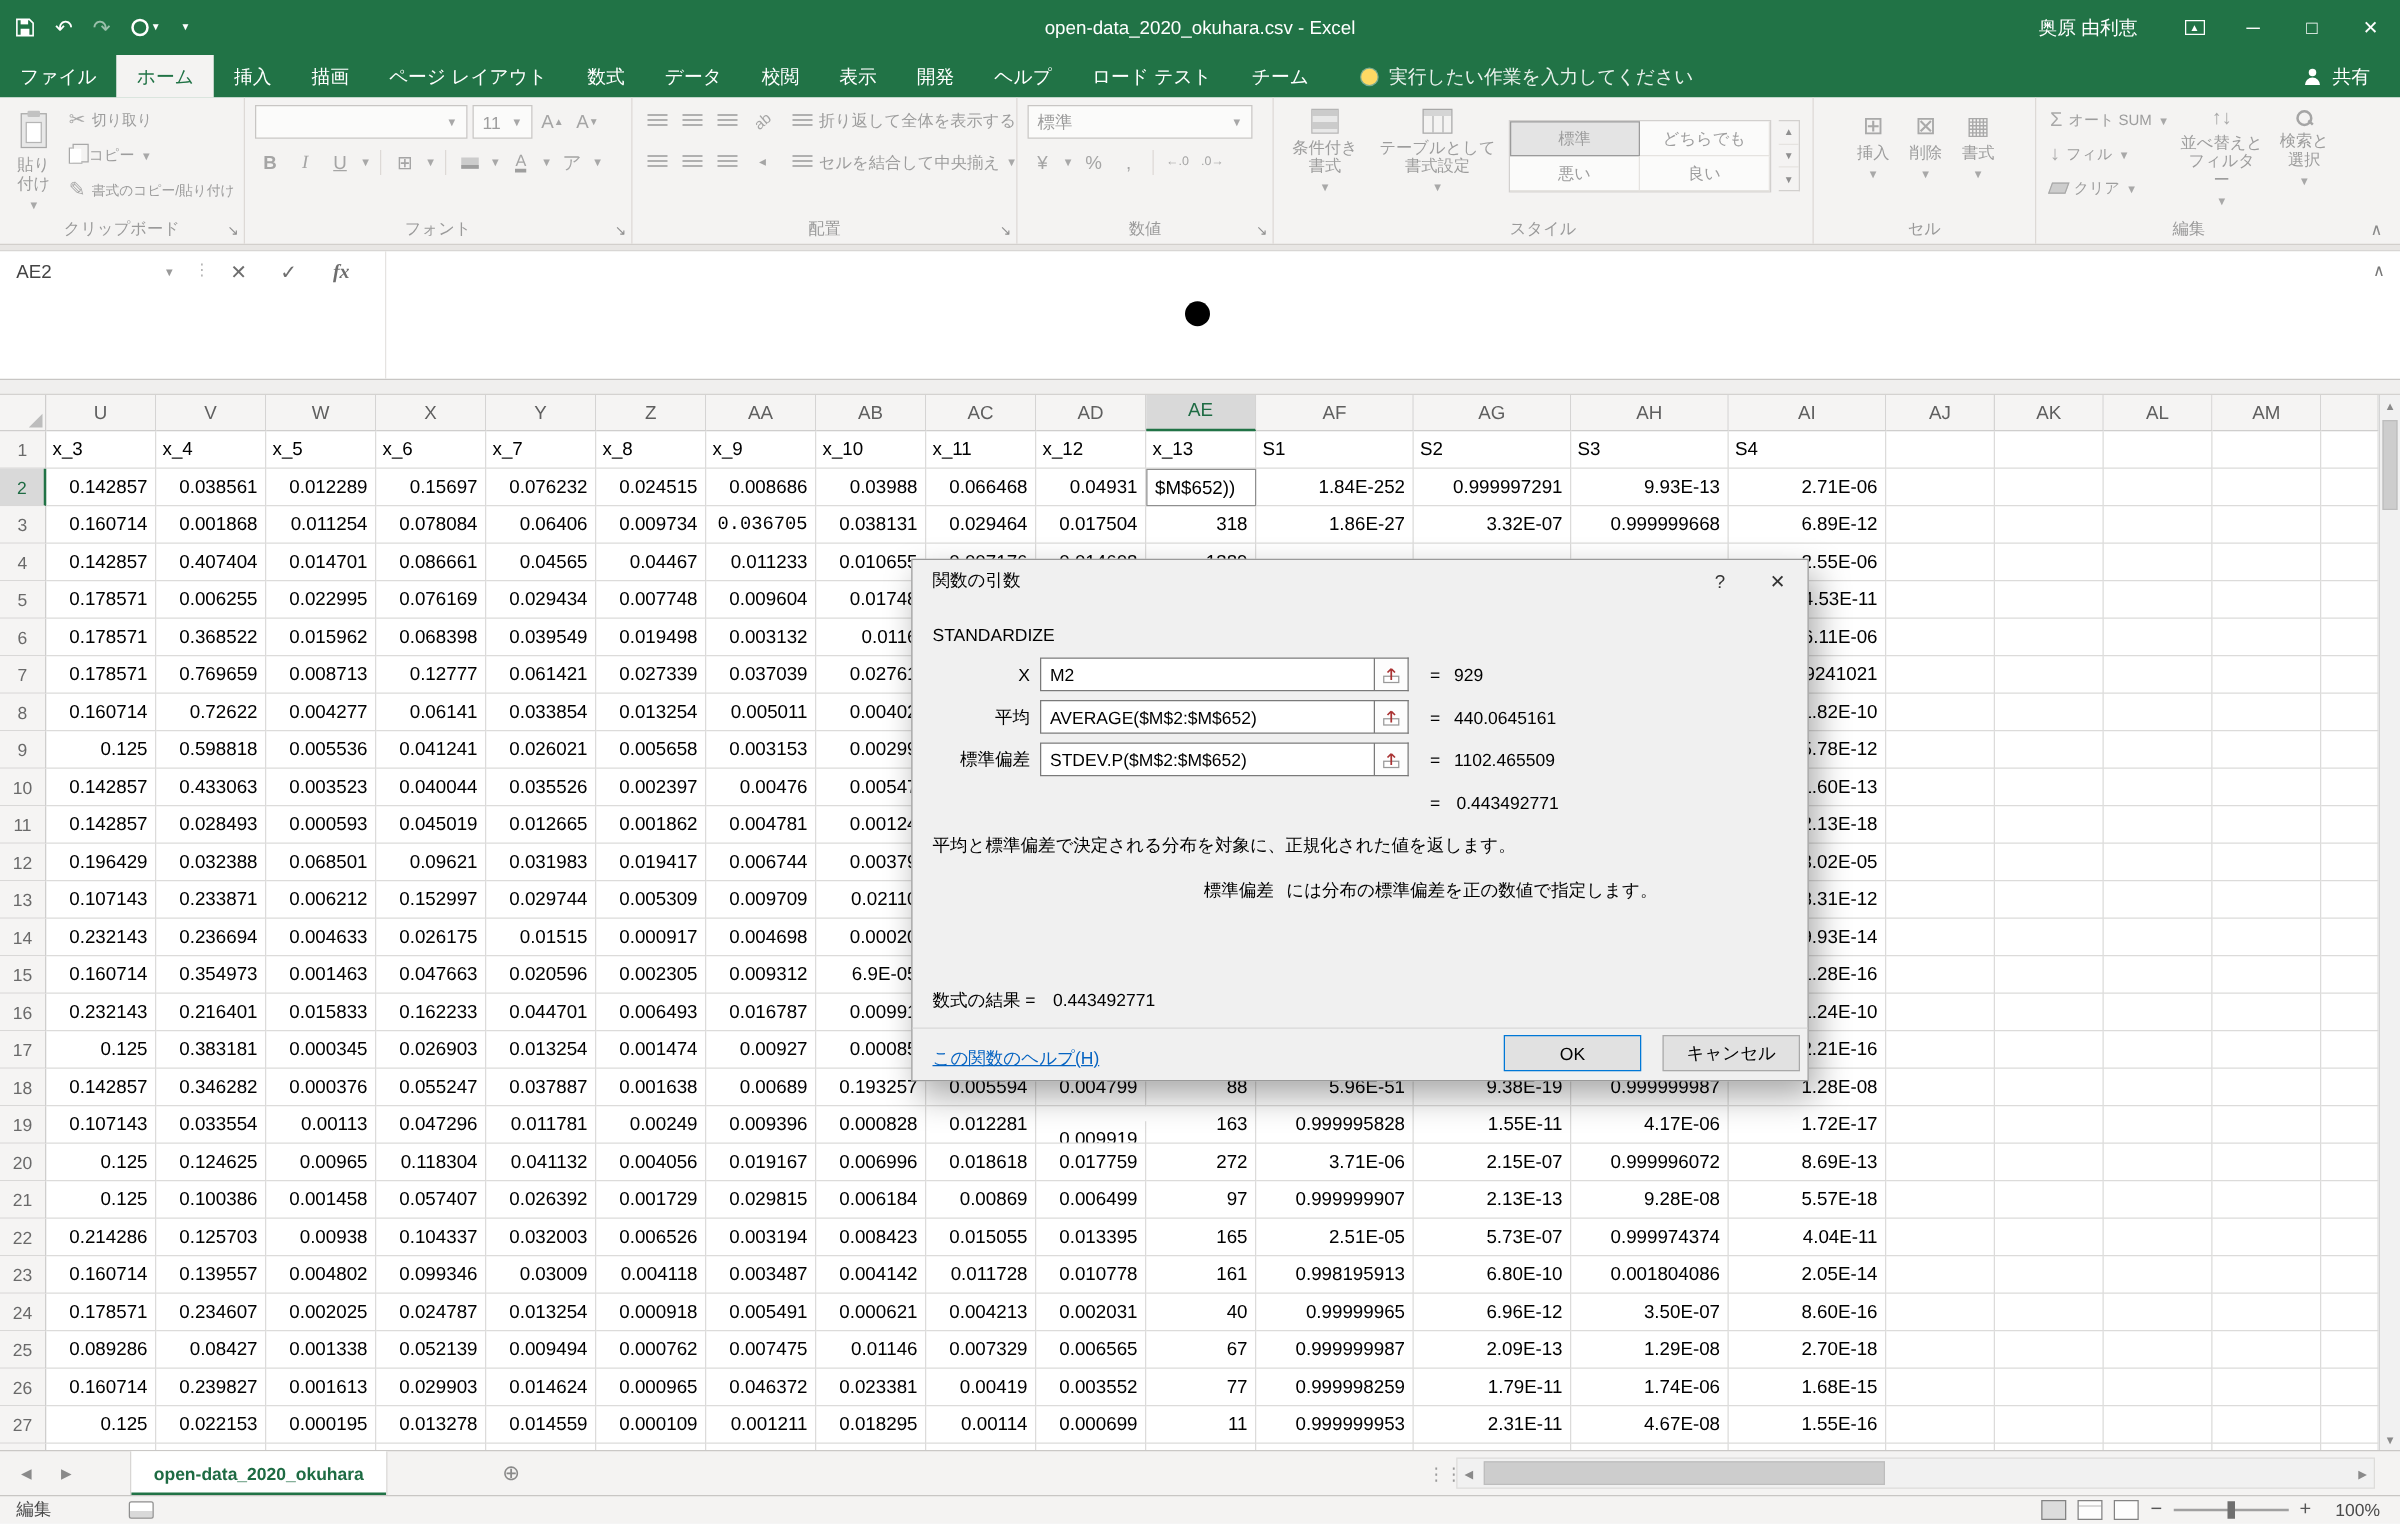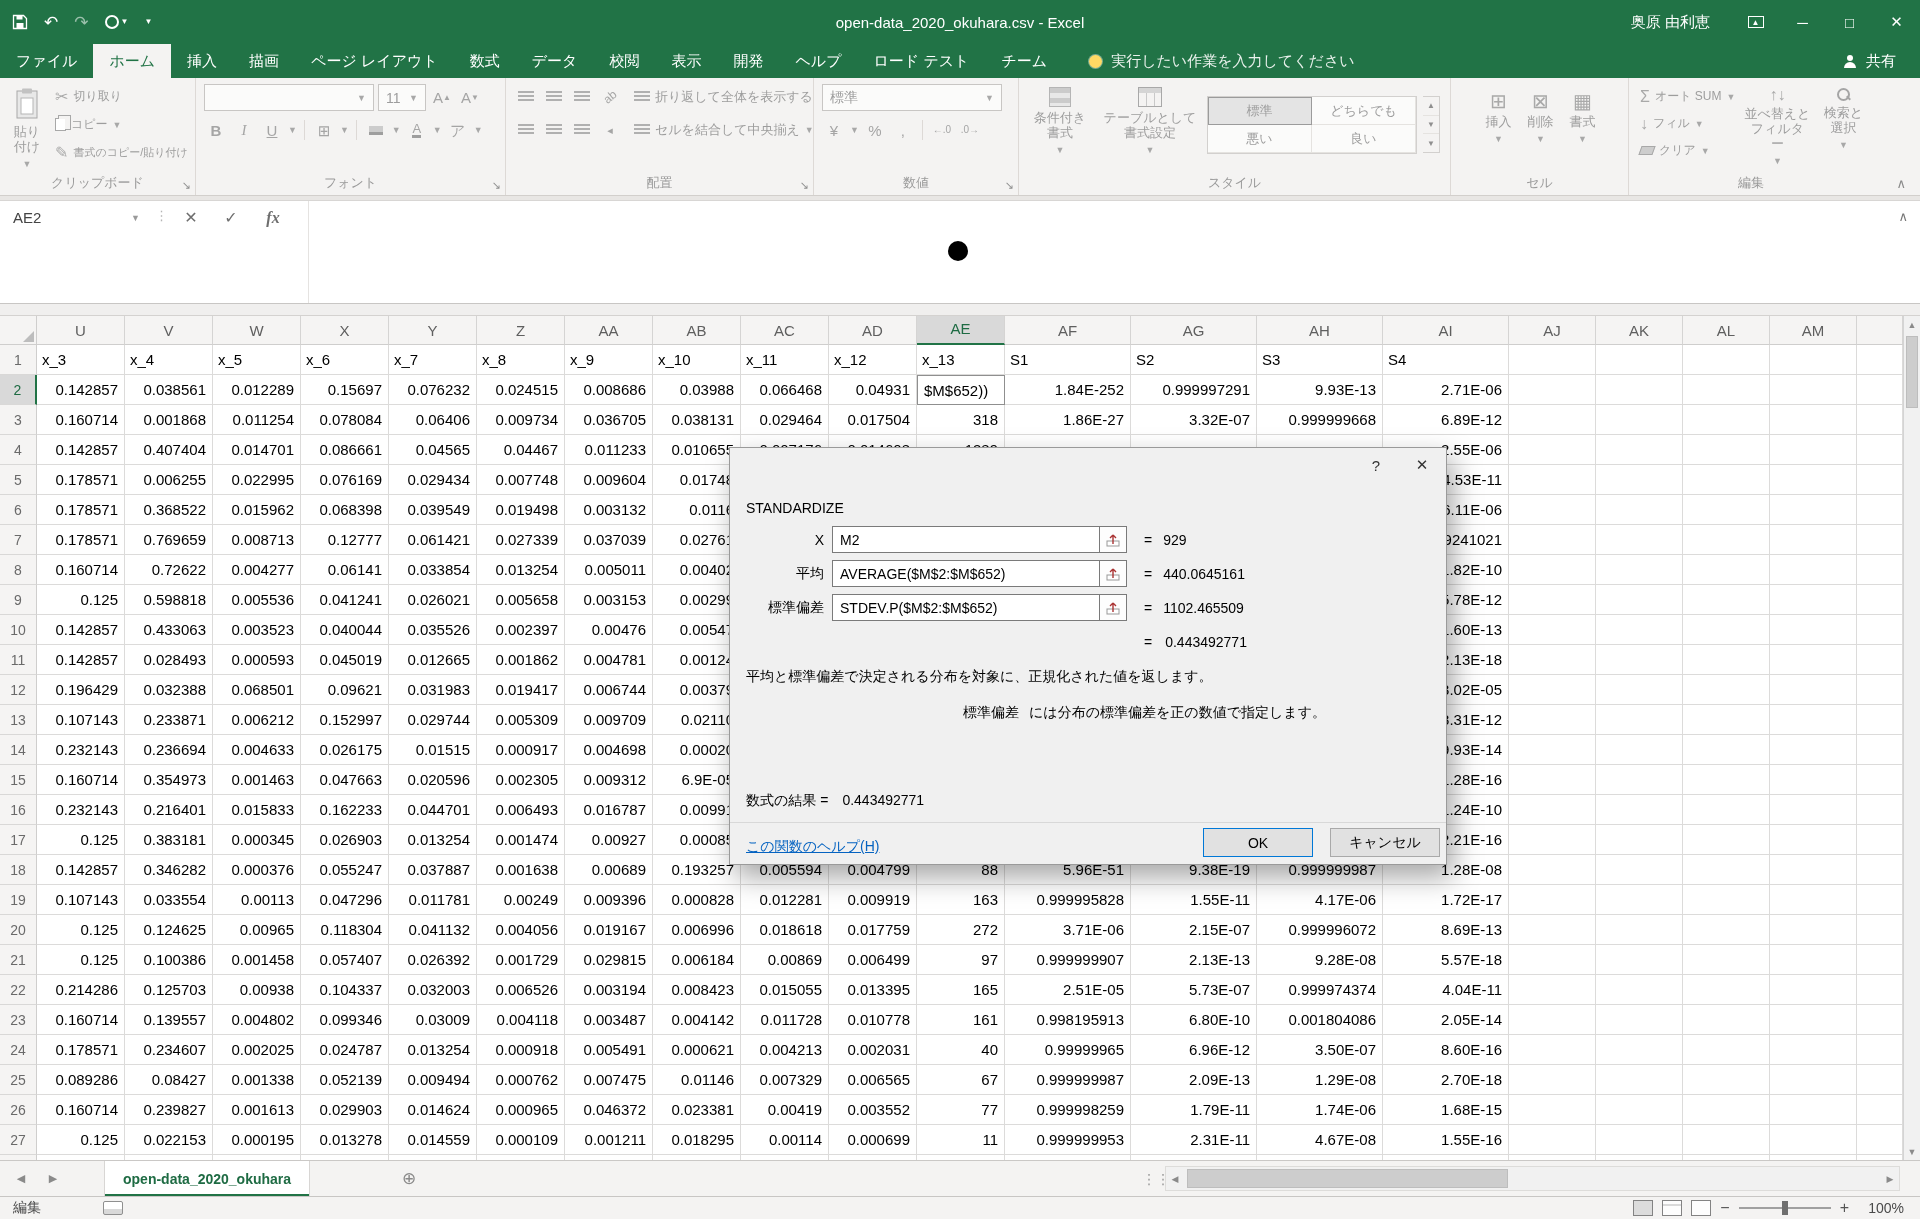--- a/index.html
+++ b/index.html
@@ -515,21 +515,21 @@
           <div class="cell" style="width: 46px;"></div>
         </div>
         <div class="grow">
           <div class="rh">3</div>
           <div class="cell" style="width: 88px;">0.160714</div>
           <div class="cell" style="width: 88px;">0.001868</div>
           <div class="cell" style="width: 88px;">0.011254</div>
           <div class="cell" style="width: 88px;">0.078084</div>
           <div class="cell" style="width: 88px;">0.06406</div>
           <div class="cell" style="width: 88px;">0.009734</div>
-          <div class="cell" style="width: 88px;">0.036705</div>
+          <div class="cell" style="width: 88px; font-family: Liberation Mono, monospace;">0.036705</div>
           <div class="cell" style="width: 88px;">0.038131</div>
           <div class="cell" style="width: 88px;">0.029464</div>
           <div class="cell" style="width: 88px;">0.017504</div>
           <div class="cell" style="width: 88px;">318</div>
           <div class="cell" style="width: 126px;">1.86E-27</div>
           <div class="cell" style="width: 126px;">3.32E-07</div>
           <div class="cell" style="width: 126px;">0.999999668</div>
           <div class="cell" style="width: 126px;">6.89E-12</div>
           <div class="cell" style="width: 87px;"></div>
           <div class="cell" style="width: 87px;"></div>
@@ -886,21 +886,21 @@
           <div class="rh">19</div>
           <div class="cell" style="width: 88px;">0.107143</div>
           <div class="cell" style="width: 88px;">0.033554</div>
           <div class="cell" style="width: 88px;">0.00113</div>
           <div class="cell" style="width: 88px;">0.047296</div>
           <div class="cell" style="width: 88px;">0.011781</div>
           <div class="cell" style="width: 88px;">0.00249</div>
           <div class="cell" style="width: 88px;">0.009396</div>
           <div class="cell" style="width: 88px;">0.000828</div>
           <div class="cell" style="width: 88px;">0.012281</div>
-          <div class="cell" style="width: 88px;">0.009919</div>
+          <div class="cell" style="width: 88px; margin-top: 12px;">0.009919</div>
           <div class="cell" style="width: 88px;">163</div>
           <div class="cell" style="width: 126px;">0.999995828</div>
           <div class="cell" style="width: 126px;">1.55E-11</div>
           <div class="cell" style="width: 126px;">4.17E-06</div>
           <div class="cell" style="width: 126px;">1.72E-17</div>
           <div class="cell" style="width: 87px;"></div>
           <div class="cell" style="width: 87px;"></div>
           <div class="cell" style="width: 87px;"></div>
           <div class="cell" style="width: 87px;"></div>
           <div class="cell" style="width: 46px;"></div>
@@ -1145,20 +1145,21 @@
       <span class="zbtn">−</span>
       <span class="ztrack">
           <span class="zthumb"></span>
         </span>
       <span class="zbtn">+</span>
       <span class="zpct">100%</span>
     </div>
   </div>
 
   <div class="dialog">
+    <div class="dtitle">関数の引数</div>
     <div class="dctrl">
       <span class="dwbtn">?</span>
       <span class="dwbtn">✕</span>
     </div>
     <div class="dfunc">STANDARDIZE</div>
     <div class="dfields">
         <div class="fld">
           <label class="flbl">X</label>
           <div class="ftb">M2</div>
           <div class="rng">

